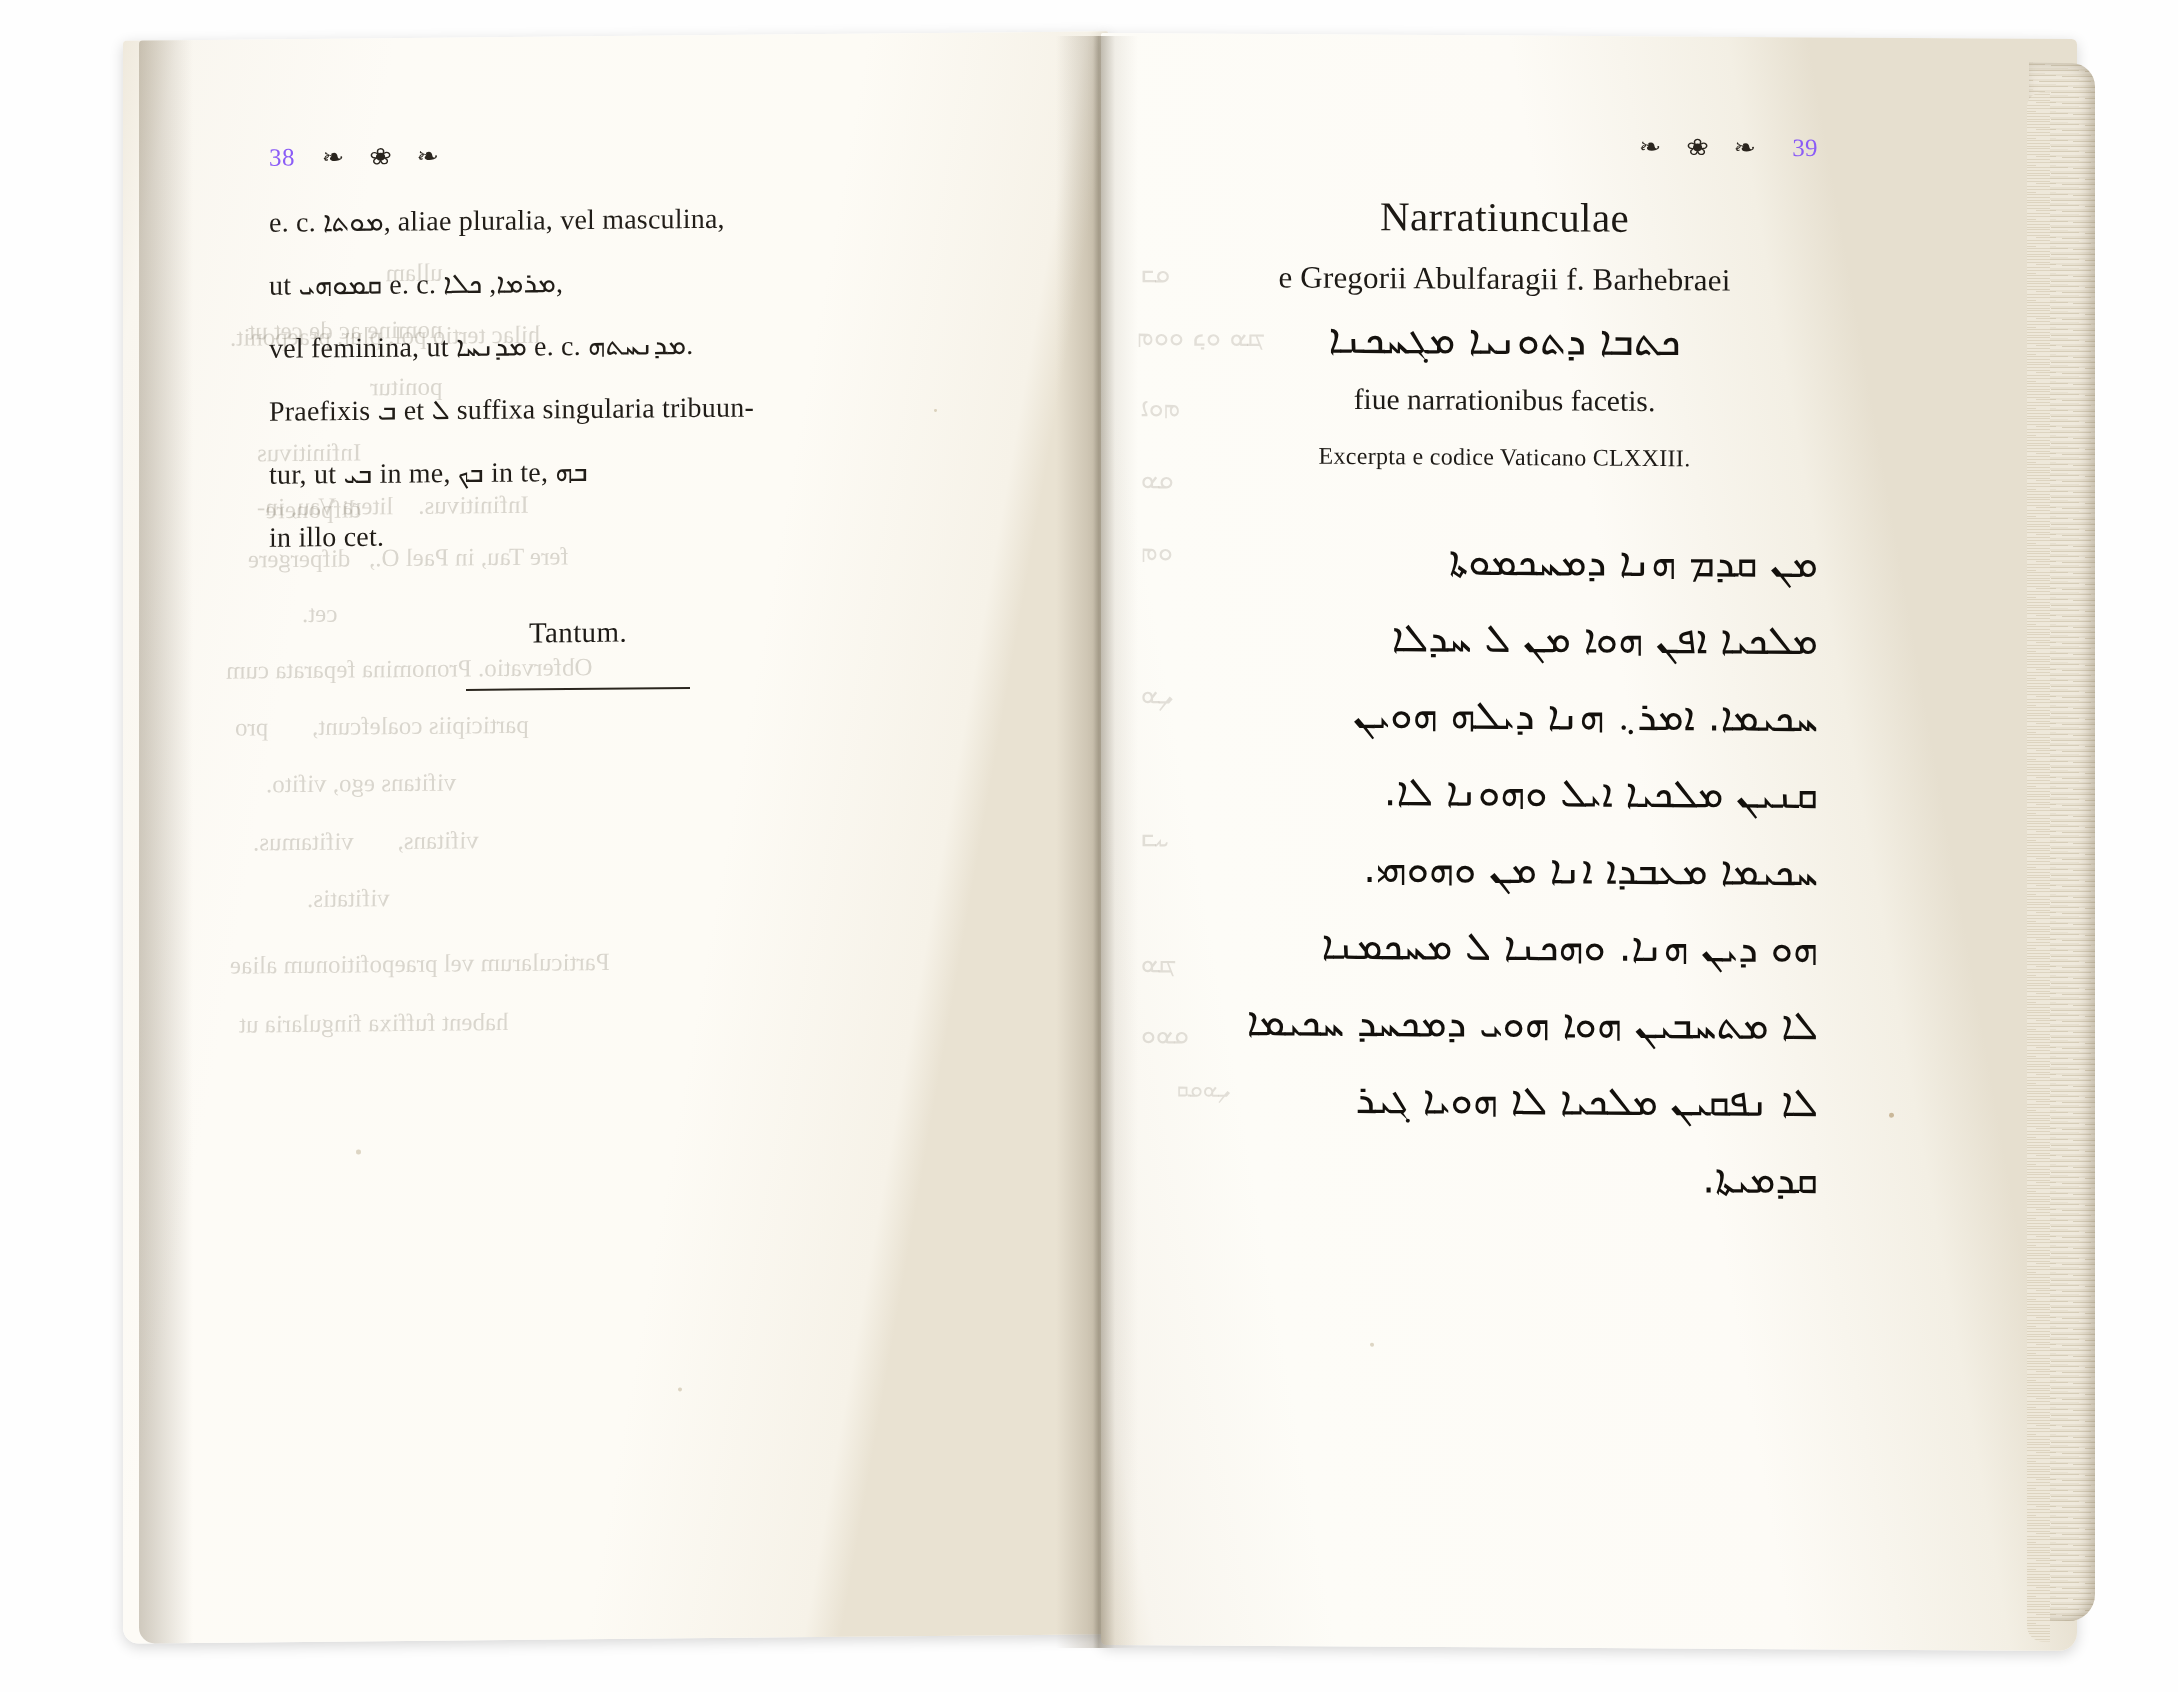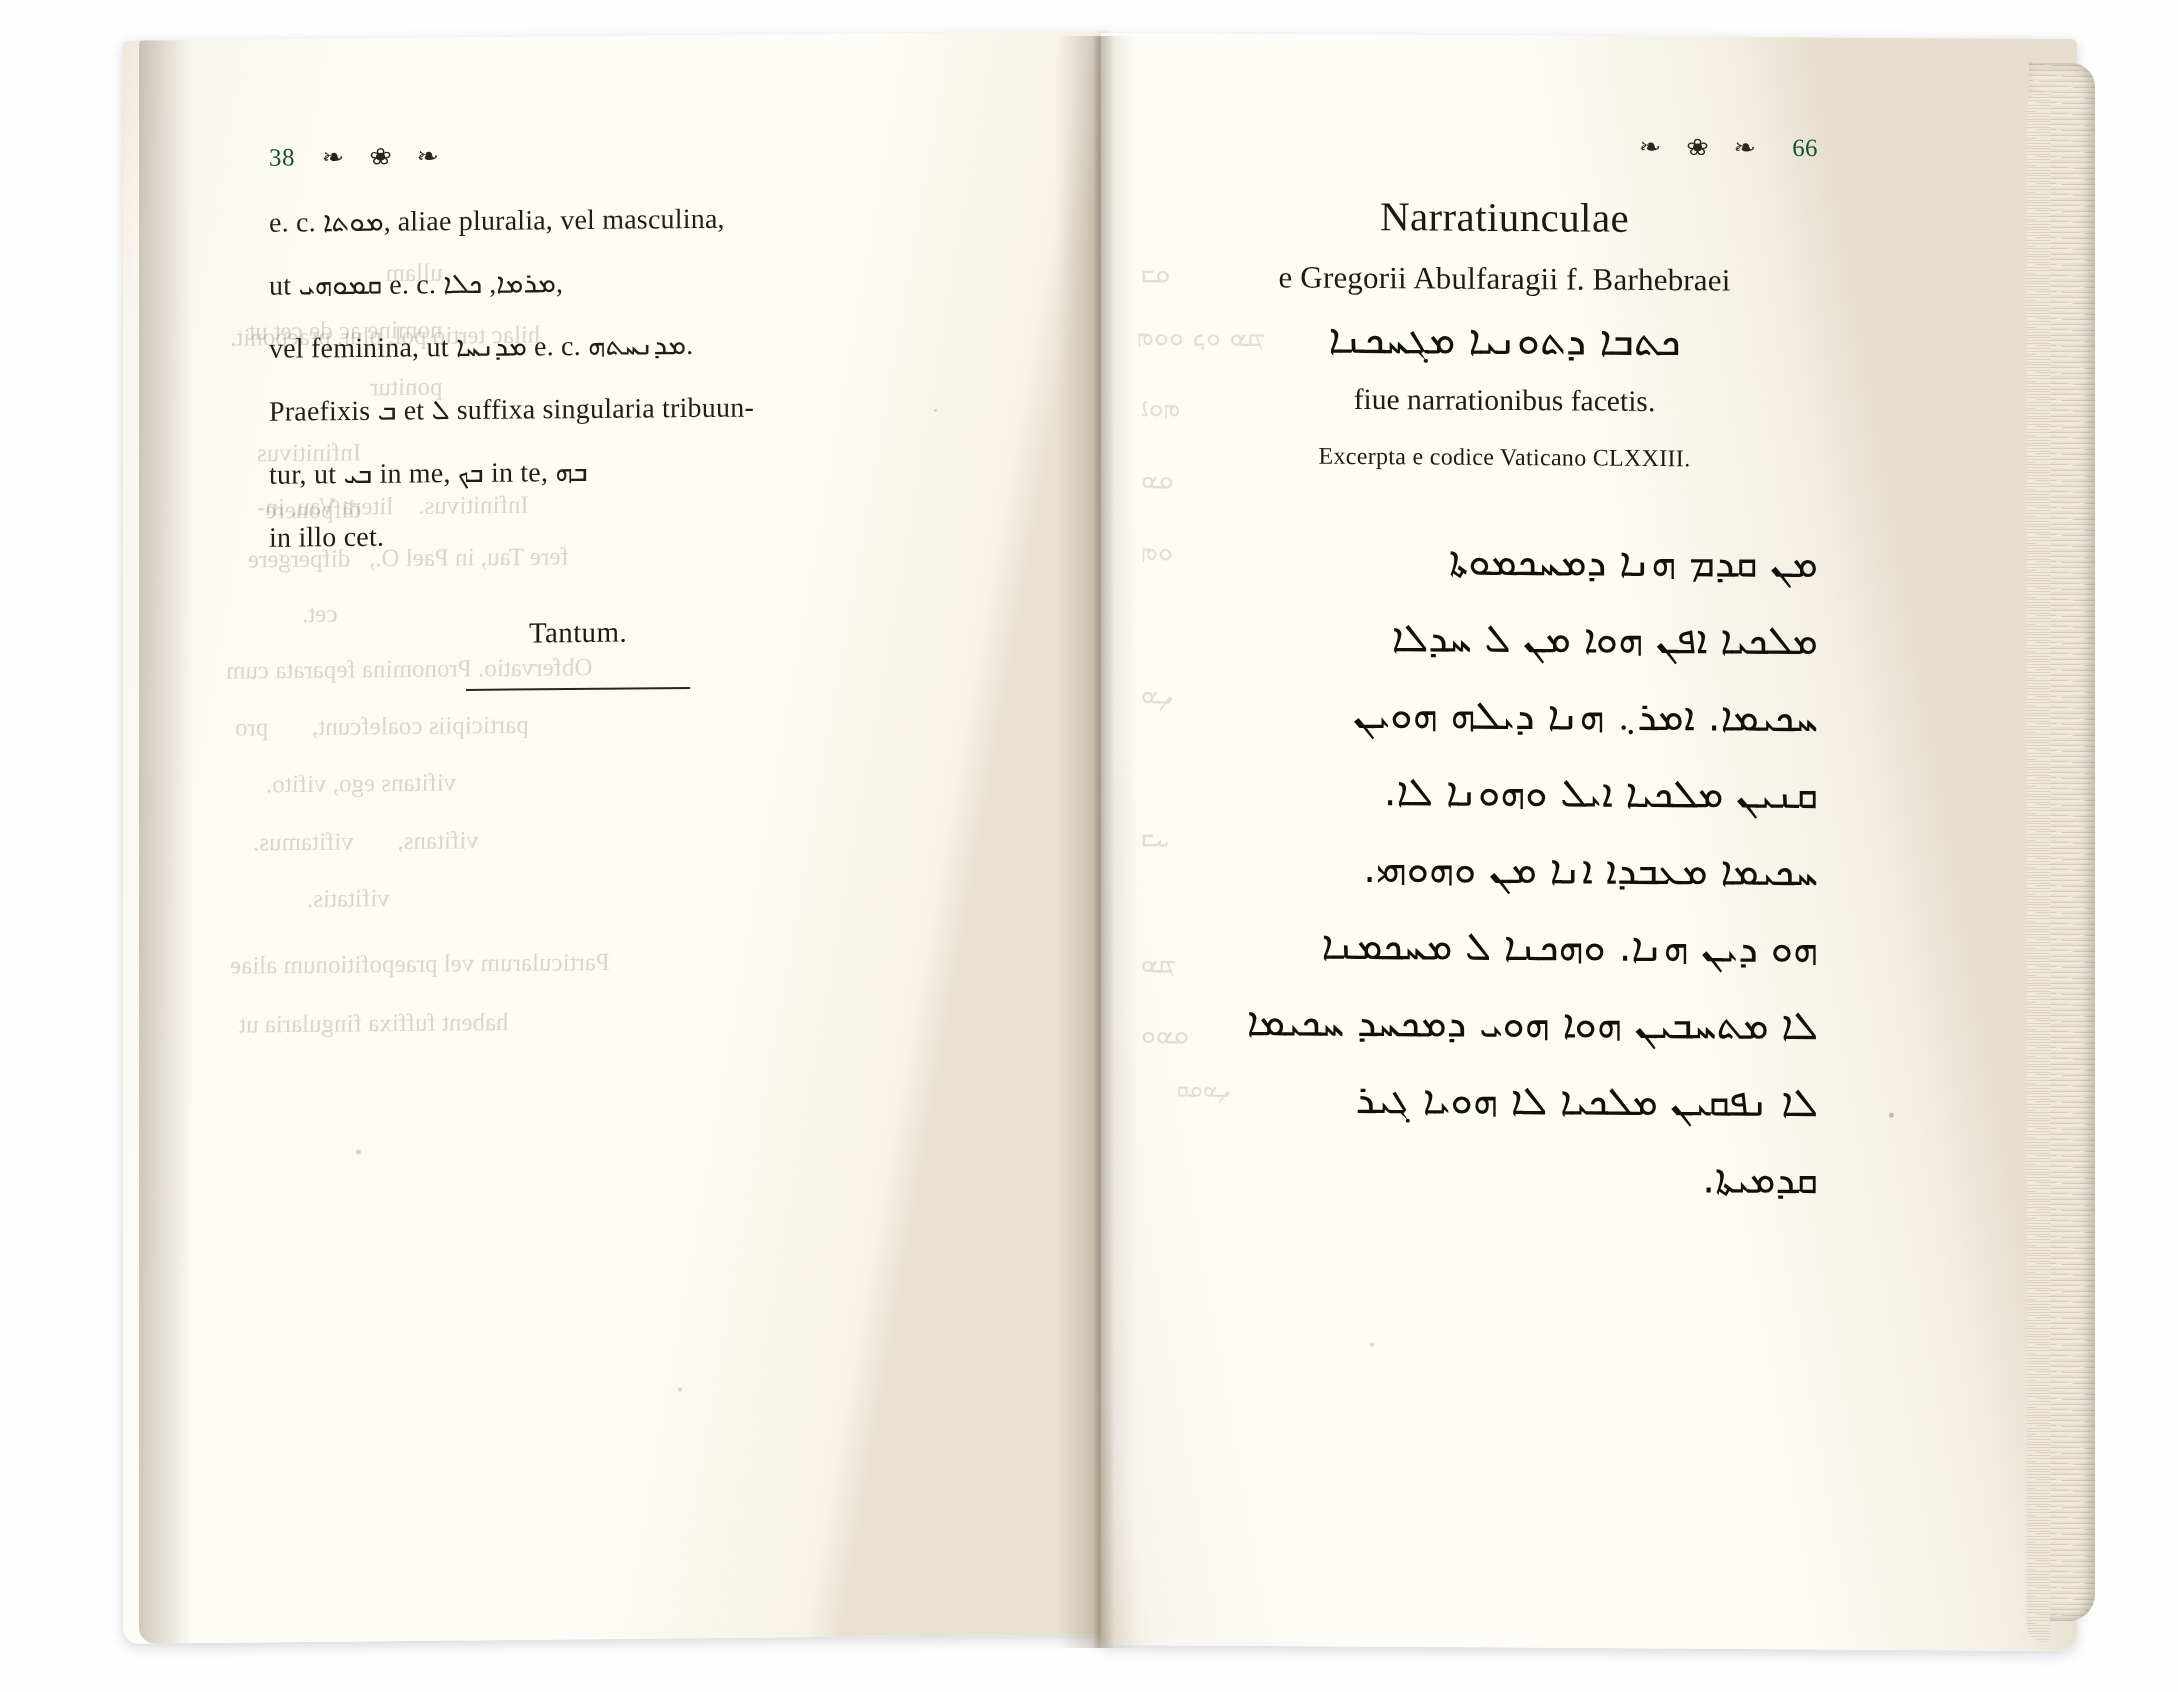--- a/index.html
+++ b/index.html
@@ -123,21 +123,21 @@
     font-size: 24px;
     letter-spacing: 0.4px;
   }
 
   .folio-row.left { justify-content: flex-start; }
   .folio-row.right { justify-content: flex-end; }
 
   .folio-num {
     font-size: 25px;
     font-family: "Liberation Serif", serif;
-    color: #14532d;
+    color: #8b5cf6;
   }
 
   .ornament {
     font-size: 27px;
     letter-spacing: 9px;
     color: #2a251e;
     margin: 0 27px;
     white-space: nowrap;
     transform: scaleY(0.85);
   }
@@ -362,21 +362,21 @@
 
     <div class="tantum">Tantum.</div>
 
     <div class="rule"></div>
   </div>
 
   <div class="text-col col-right" style="transform: skewY(0.4deg);">
 
     <div class="folio-row right">
       <span class="ornament">❧ ❀ ❧</span>
-      <span class="folio-num">66</span>
+      <span class="folio-num">39</span>
     </div>
 
     <div class="title-main">Narratiunculae</div>
     <div class="title-sub">e Gregorii Abulfaragii f. Barhebraei</div>
     <div class="title-syr syr">ܟܬܒܐ ܕܬܘܢܝܐ ܡܓܚܟܢܐ</div>
     <div class="title-sub2">fiue narrationibus facetis.</div>
     <div class="title-excerpt">Excerpta e codice Vaticano CLXXIII.</div>
 
     <div class="syr-body">
       <div class="syr-row">ܡܢ ܩܕܡ ܗܢܐ ܕܡܚܟܡܘܬܐ</div>

